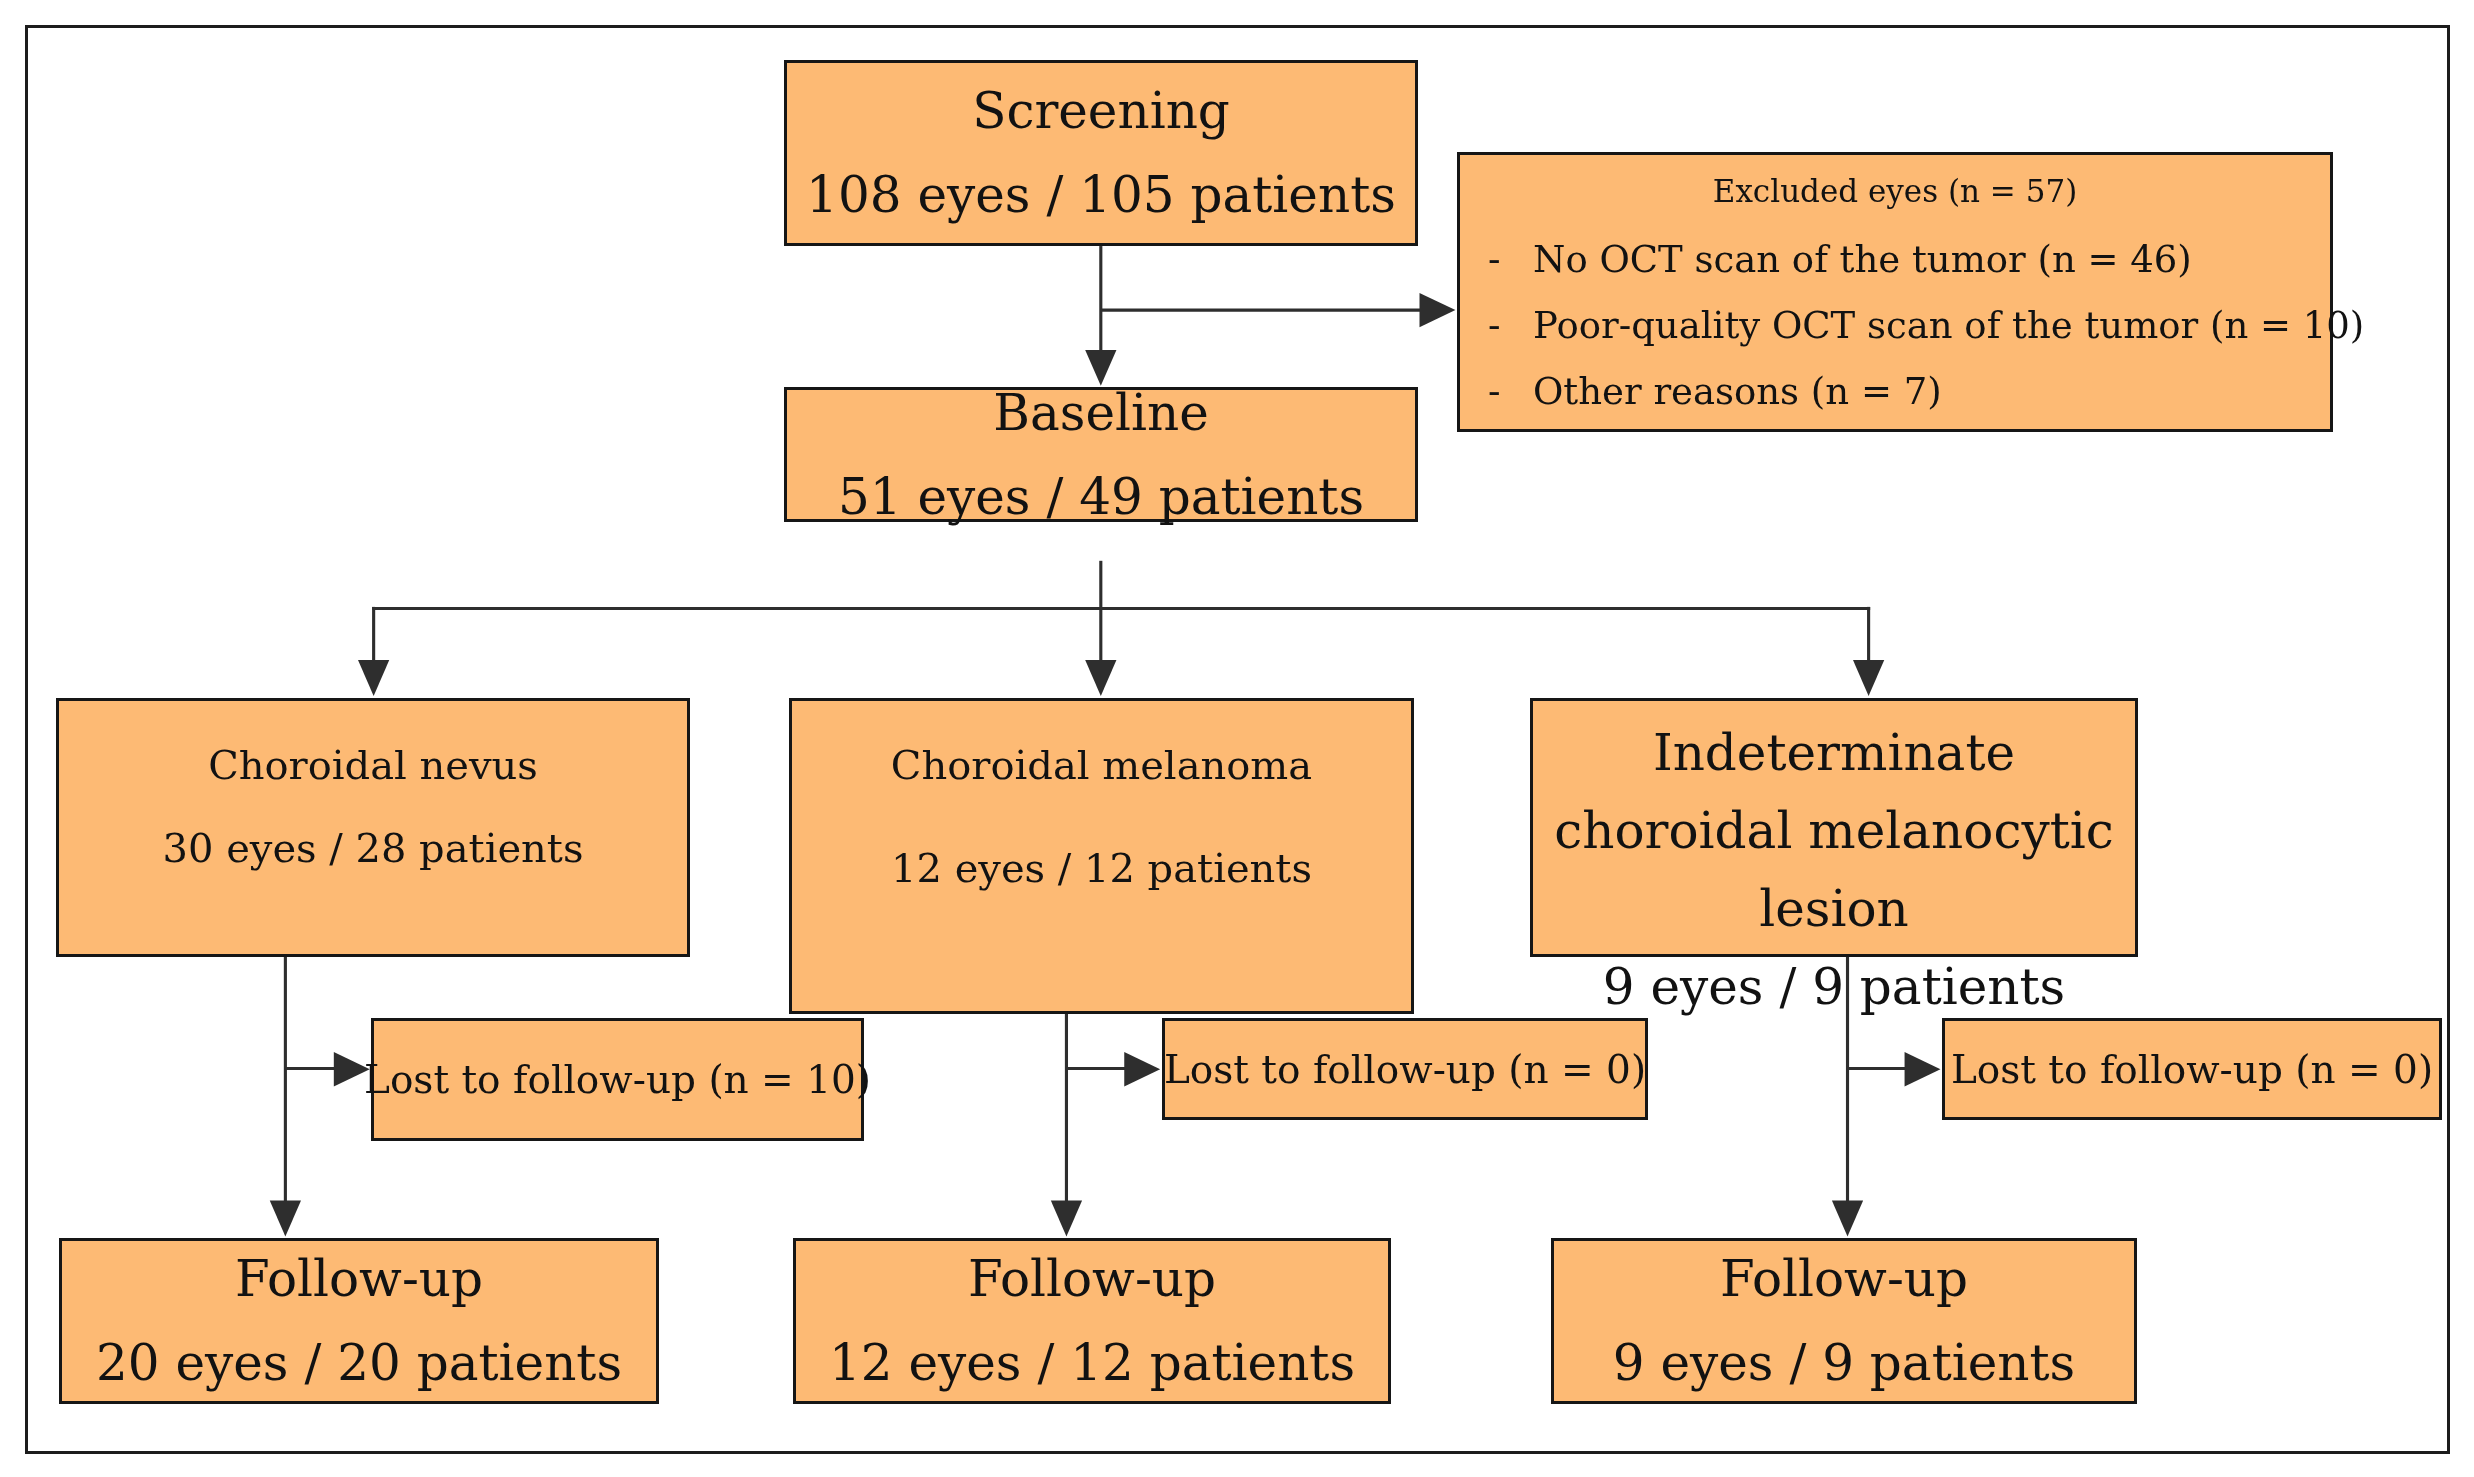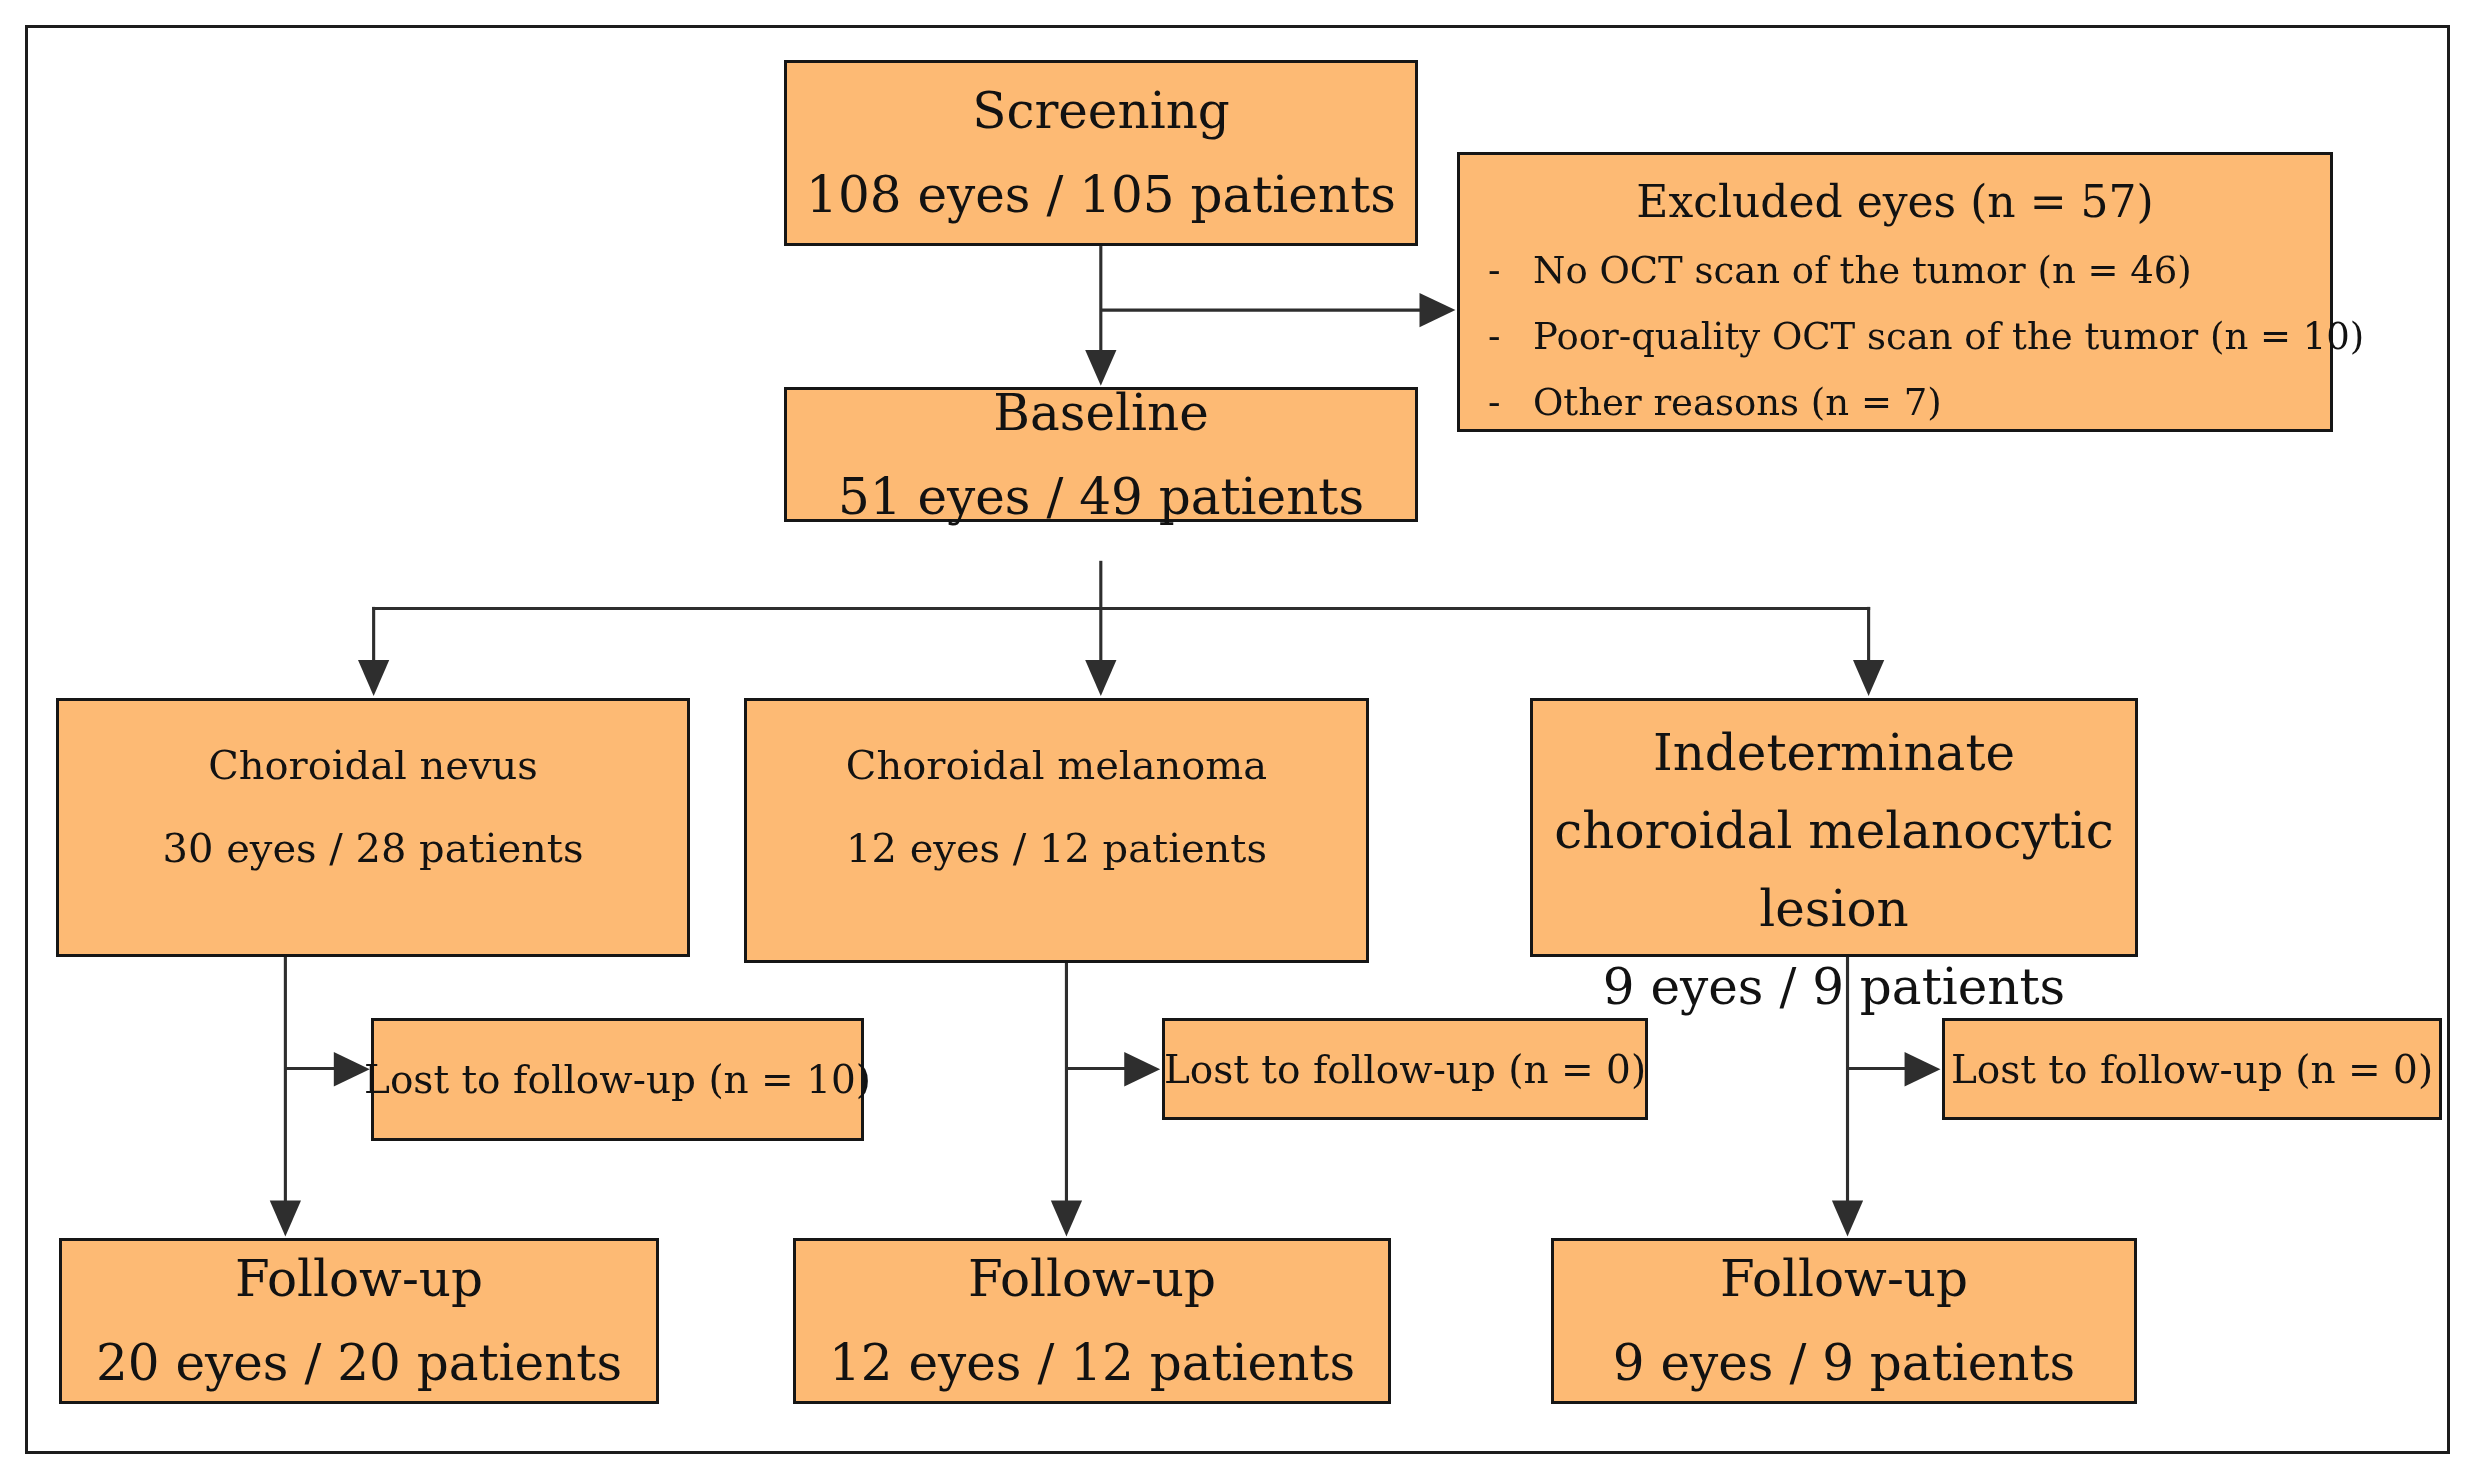--- a/index.html
+++ b/index.html
@@ -39,30 +39,30 @@
   .top-text{display:flex;flex-direction:column;justify-content:flex-start;align-items:center;
     font-size:40px;line-height:83px;padding-top:23.4px;}
   .wrap-text{display:block;font-size:50px;line-height:78px;padding:12.5px 14px 0 14px;}
   .single-line{display:flex;align-items:center;justify-content:center;
     font-size:39px;white-space:nowrap;}
   
   #n-screening    {left:784px;top:60px;  width:634px; height:186px;}
   #n-excluded     {left:1457px;top:152px; width:876px;height:280px;text-align:left;}
   #n-baseline     {left:784px;top:387px; width:634px; height:135px;}
   #n-nevus        {left:56px;  top:698px; width:634px; height:259px;}
-  #n-melanoma     {left:744px;top:698px; width:625px; height:265px;}
+  #n-melanoma     {left:789px;top:698px; width:625px; height:316px;gap:20px;}
   #n-indet        {left:1530px;top:698px; width:608px; height:259px;}
   #n-lost-nevus   {left:371px; top:1018px;width:493px; height:123px;}
   #n-lost-melanoma{left:1162px;top:1018px;width:486px; height:102px;}
   #n-lost-indet   {left:1942px;top:1018px;width:500px; height:102px;}
   #n-fu-nevus     {left:59px;  top:1238px;width:600px; height:166px;}
   #n-fu-melanoma  {left:793px;top:1238px;width:598px; height:166px;}
   #n-fu-indet     {left:1551px;top:1238px;width:586px; height:166px;}
   
-  .ex-title{font-size:44px;line-height:72px;text-align:center;padding-top:11px;}
+  .ex-title{font-size:31px;line-height:72px;text-align:center;}
   .ex-item{font-size:37px;line-height:66px;white-space:nowrap;padding-left:28px;display:flex;}
   .ex-item .dash{width:45px;flex:0 0 45px;text-align:left;}
 </style>
 </head>
 <body>
 
 <div id="canvas">
 
   <div id="frame"></div>
 

